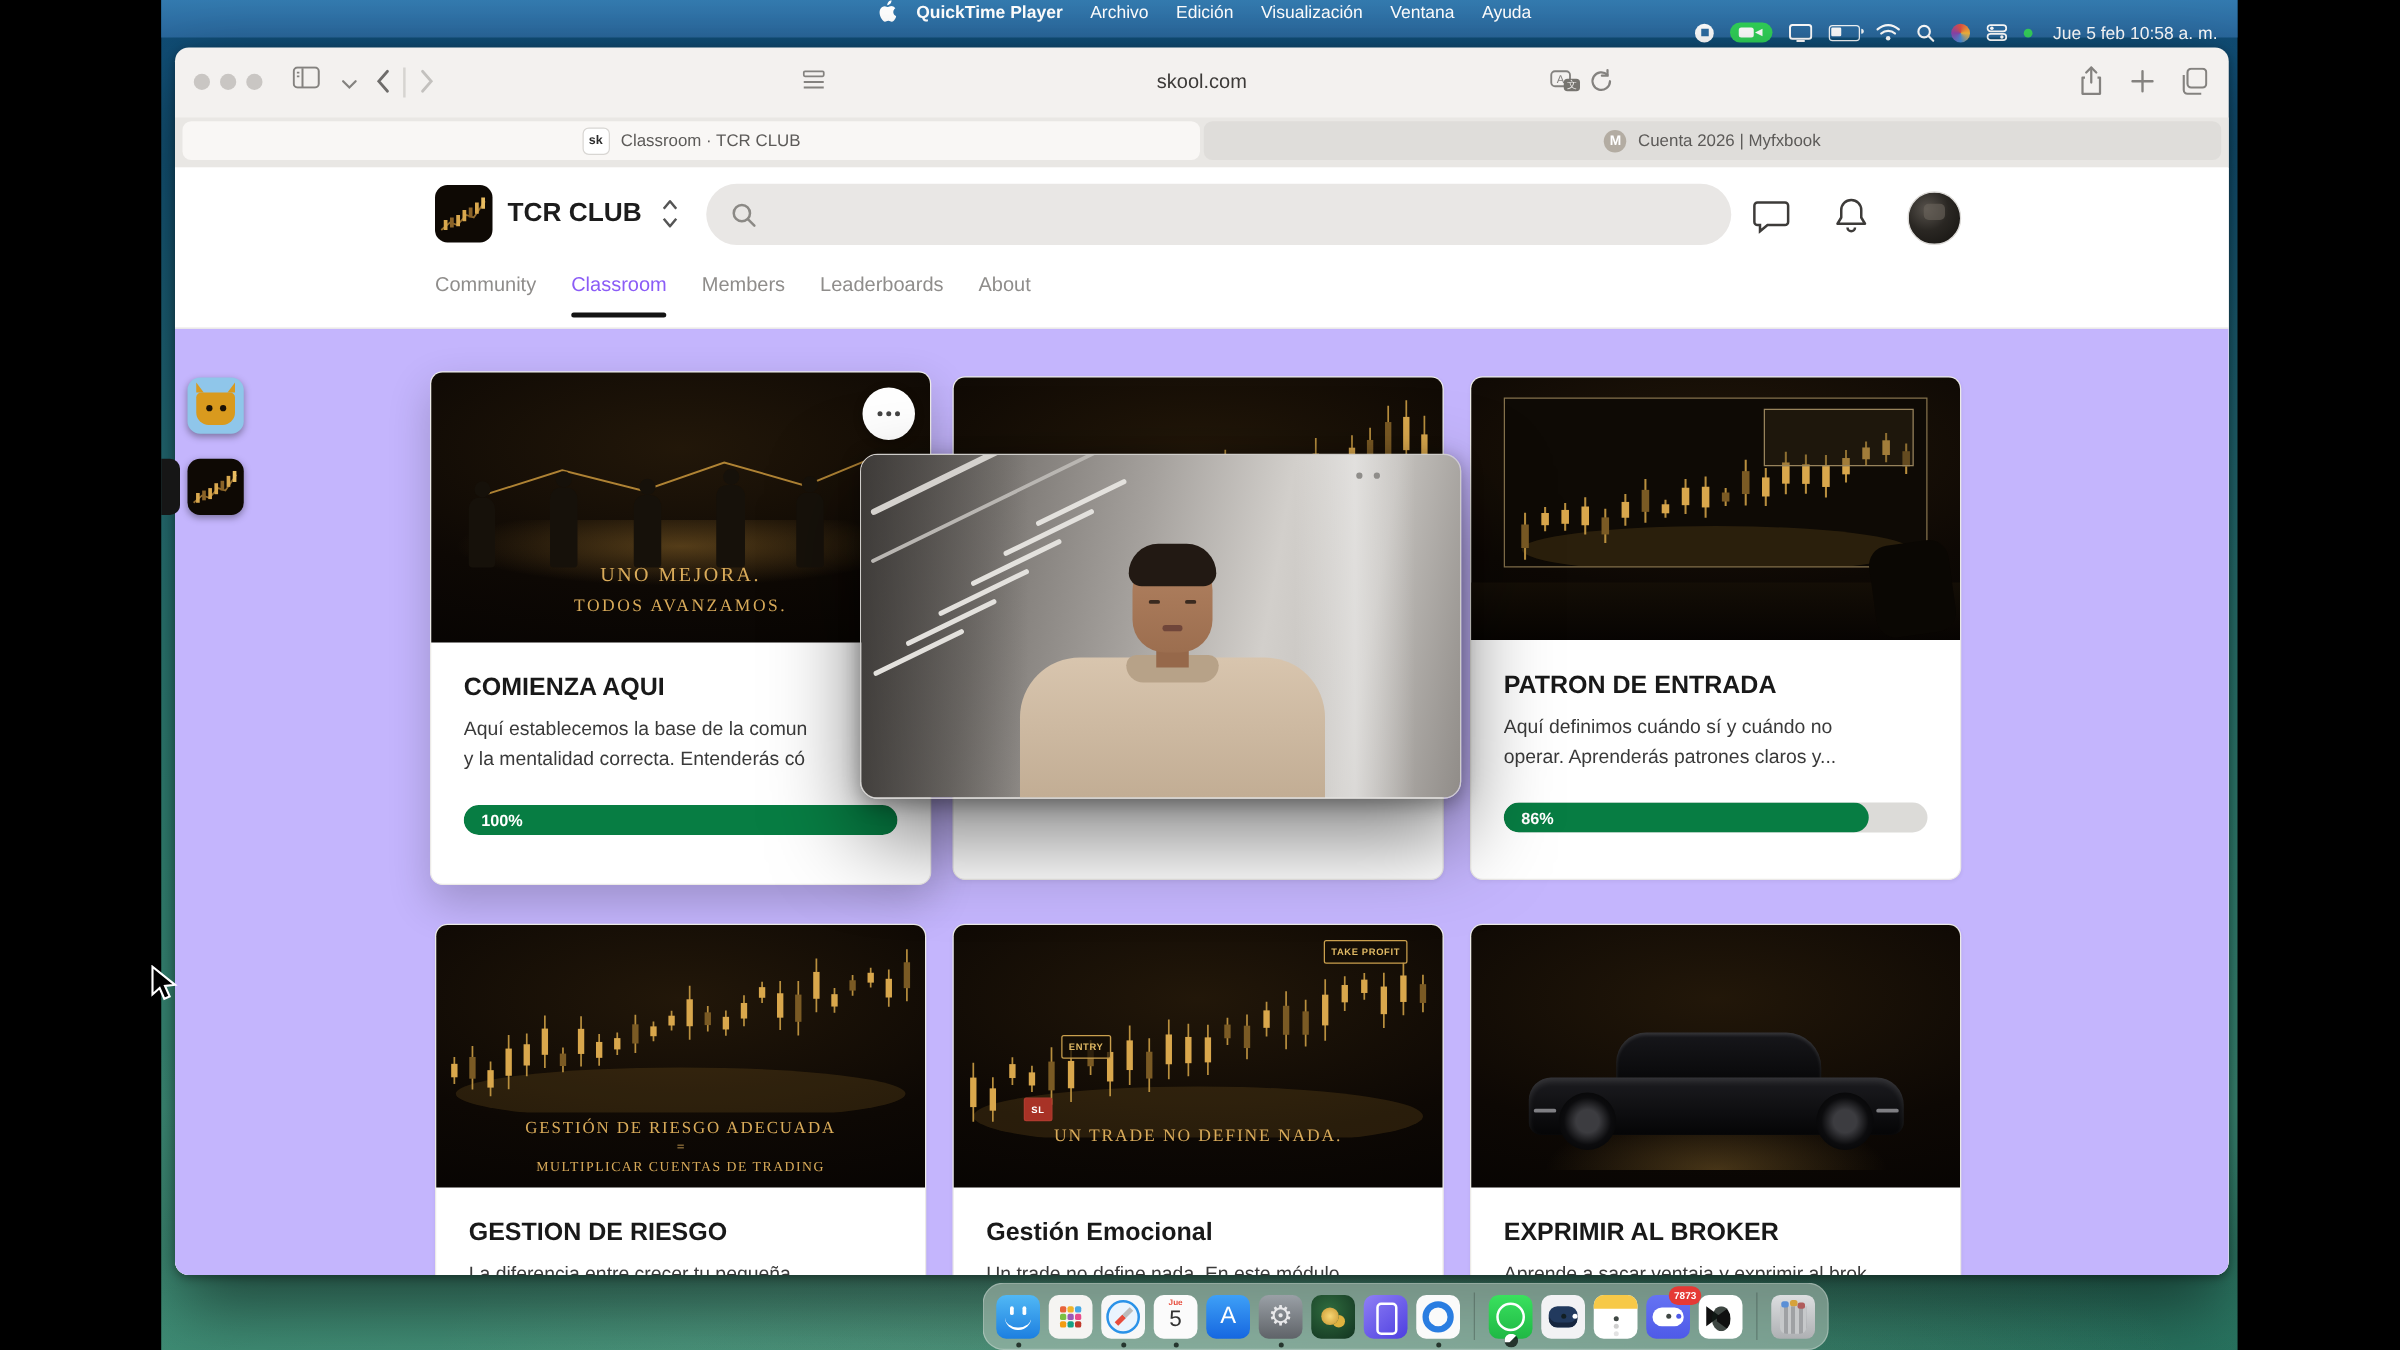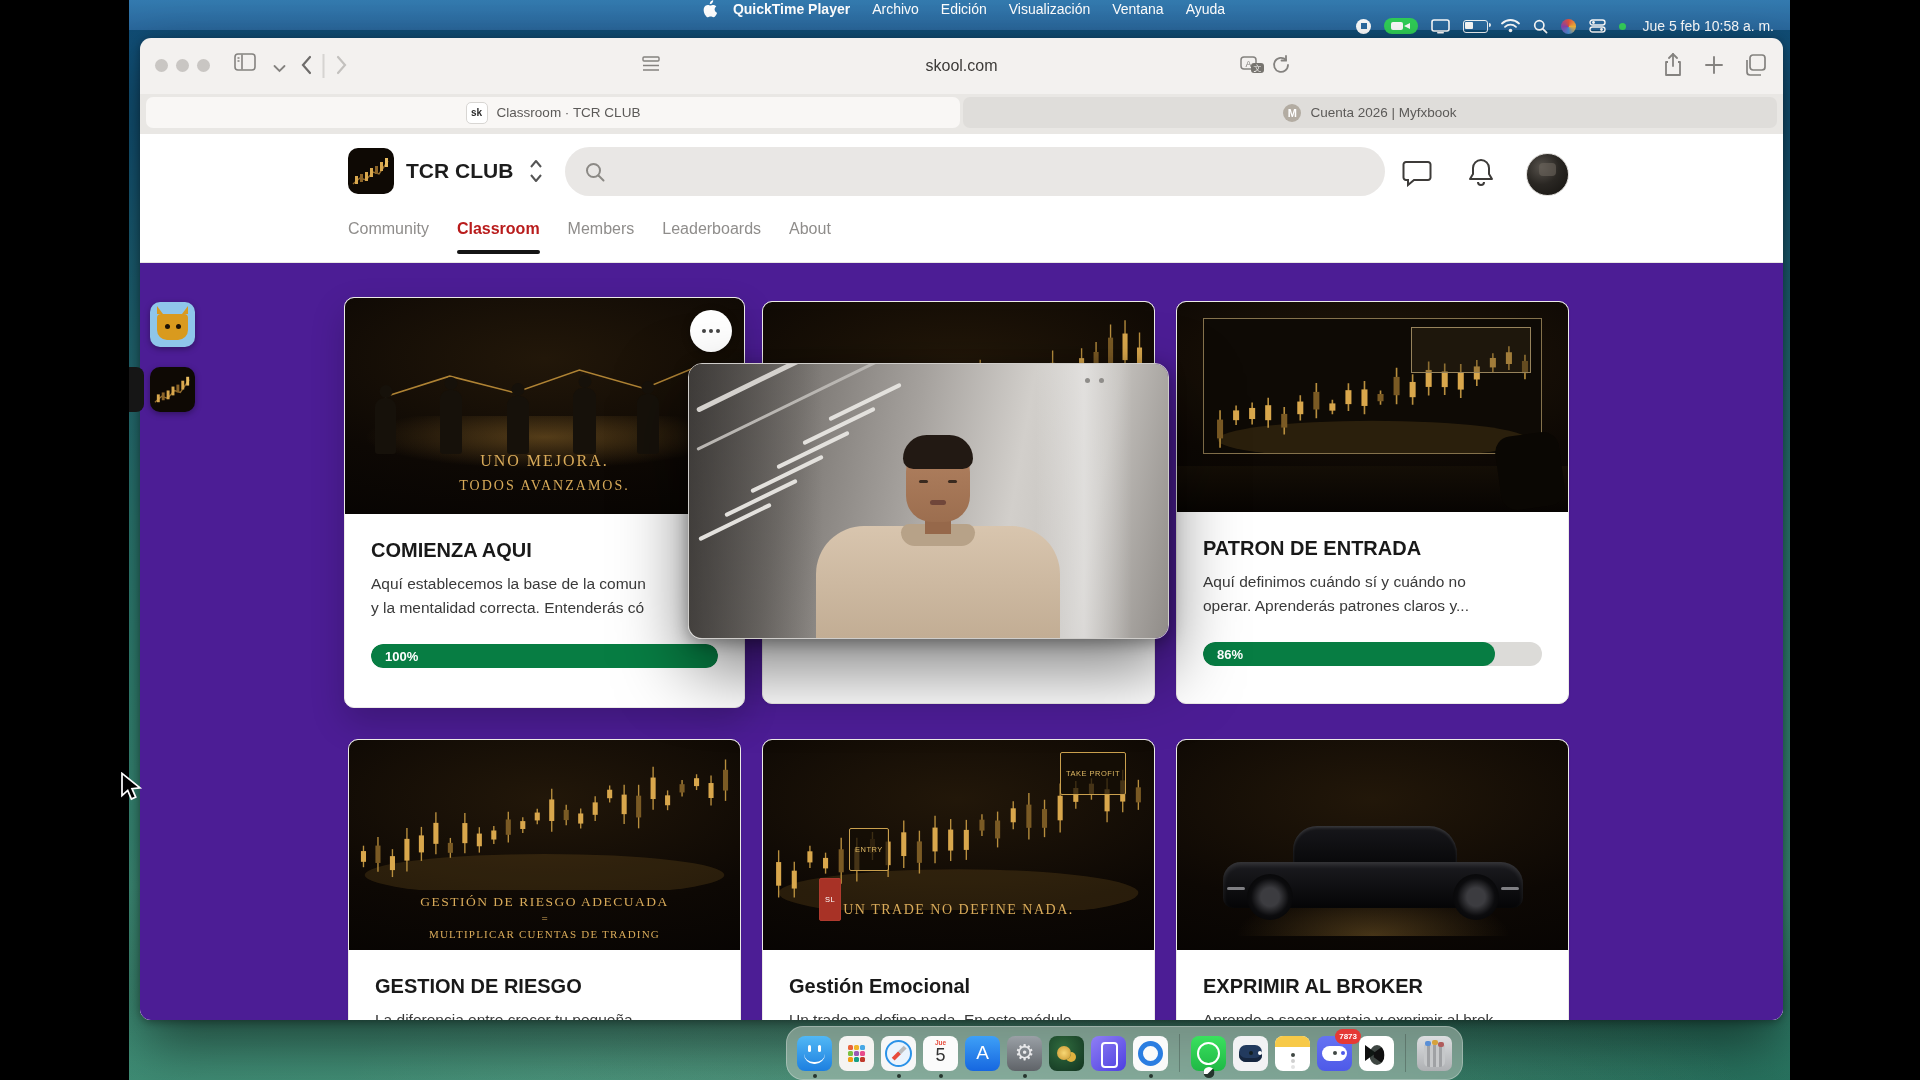--- a/index.html
+++ b/index.html
@@ -57,23 +57,23 @@
   .search{position:absolute;left:425px;top:13px;width:820px;height:49px;border-radius:25px;background:#e9e7e5;
     display:flex;align-items:center;gap:14px;padding:0 20px;box-sizing:border-box}
   .search input{flex:1;background:transparent;border:none;outline:none;font-size:17px;color:#444;
     font-family:"Liberation Sans",sans-serif}
   .search input::placeholder{color:#969490}
   .hicon{position:absolute;top:25px;color:#3d3b39}
   .avatar{position:absolute;left:1386px;top:19px;width:41px;height:41px;border-radius:50%;
     background:radial-gradient(circle at 35% 32%,#57524c 0%,#2a2723 45%,#14120f 100%);border:1px solid #dcdad7}
   .avatar::after{content:"";position:absolute;left:12px;top:9px;width:17px;height:13px;background:#6a645c;border-radius:4px;opacity:.6}
   .nav{position:absolute;left:208px;top:86px;display:flex;gap:28px;font-size:16px;color:#8f8d8b}
-  .nav-item.active{color:#b91c1c;font-weight:700}
+  .nav-item.active{color:#8b5cf6;font-weight:400}
   .nav-item.active::after{content:"";display:block;height:4px;border-radius:2px;background:#141414;margin-top:12px}
-  .page-body{position:absolute;top:128px;left:0;right:0;bottom:0;background:#4c1d95}
+  .page-body{position:absolute;top:128px;left:0;right:0;bottom:0;background:#c4b5fd}
   
   .card{position:absolute;width:393px;height:403px;background:#fff;border:1px solid #eceae7;border-radius:10px;
     box-shadow:0 1px 3px rgba(0,0,0,.05);box-sizing:border-box}
   .card.lift{width:401px;height:411px;box-shadow:0 14px 34px rgba(0,0,0,.2)}
   .art{position:relative;height:210px;border-radius:9px 9px 0 0;overflow:hidden;
     background:radial-gradient(130% 95% at 50% 28%,#221709 0%,#0d0804 55%,#050302 100%)}
   .lift .art{height:216px}
   .info{padding:24px 26px 0}
   .ctitle{font-size:20px;font-weight:700;color:#191919;line-height:24px;white-space:nowrap;overflow:hidden}
   .cdesc{margin-top:10px;font-size:15.5px;line-height:24px;color:#3a3a3a}
@@ -88,22 +88,22 @@
   .fig{position:absolute;bottom:0;background:#16110a;border-radius:9px 9px 3px 3px}
   .fig::before{content:"";position:absolute;top:-13px;left:50%;transform:translateX(-50%);width:13px;height:13px;border-radius:50%;background:#16110a}
   .floorglow{position:absolute;left:0;right:0;top:118px;height:70px;
     background:radial-gradient(60% 60% at 50% 30%,rgba(205,150,60,.35),transparent 75%)}
   
   .monitor{position:absolute;left:26px;top:16px;right:26px;height:134px;border:1px solid #85724c;background:#0e0a05}
   .mpanel{position:absolute;top:8px;right:10px;width:118px;height:44px;border:1px solid #97835c;background:rgba(60,48,26,.35)}
   .desk{position:absolute;left:0;right:0;bottom:0;height:46px;background:linear-gradient(#140e06,#070402)}
   .chair{position:absolute;right:6px;bottom:4px;width:64px;height:74px;background:#0a0703;border-radius:16px;transform:rotate(-8deg)}
   
-  .chip{position:absolute;font-size:7.5px;letter-spacing:.5px;padding:16px 5px;border:1px solid #caa04e;
-    color:#e0b964;background:rgba(20,14,6,.75);border-radius:2px;font-weight:400}
+  .chip{position:absolute;font-size:7.5px;letter-spacing:.5px;padding:4px 5px;border:1px solid #caa04e;
+    color:#e0b964;background:rgba(20,14,6,.75);border-radius:2px;font-weight:700}
   .chip.red{border-color:#b03a2e;background:#a83226;color:#fff}
   
   .car{position:absolute;left:50%;bottom:34px;transform:translateX(-50%);width:300px;height:90px}
   .car-glow{position:absolute;left:-40px;right:-40px;bottom:-20px;height:64px;
     background:radial-gradient(50% 100% at 50% 100%,rgba(210,160,70,.3),transparent 72%)}
   .car-cabin{position:absolute;left:70px;top:0;width:164px;height:44px;background:linear-gradient(#17171b,#060607);
     border-radius:24px 28px 6px 6px;box-shadow:inset 0 2px 3px rgba(255,255,255,.14)}
   .car-body{position:absolute;left:0;bottom:8px;width:300px;height:46px;background:linear-gradient(#1c1c20,#050506);
     border-radius:18px 22px 10px 10px;box-shadow:inset 0 3px 5px rgba(255,255,255,.12)}
   .wh{position:absolute;bottom:-4px;width:46px;height:46px;border-radius:50%;

